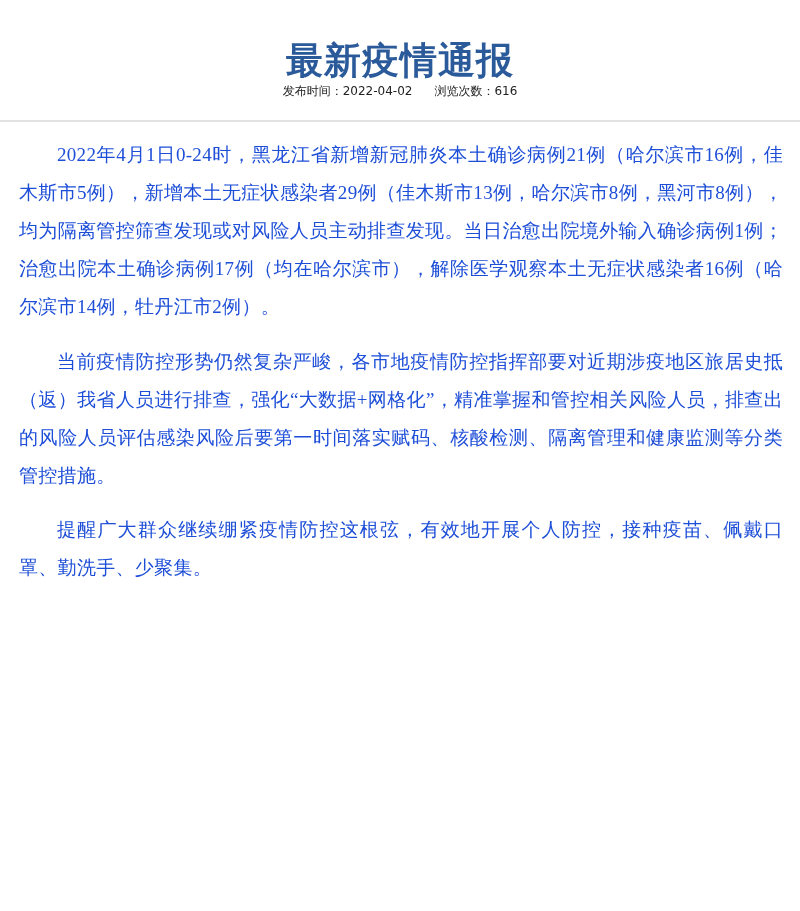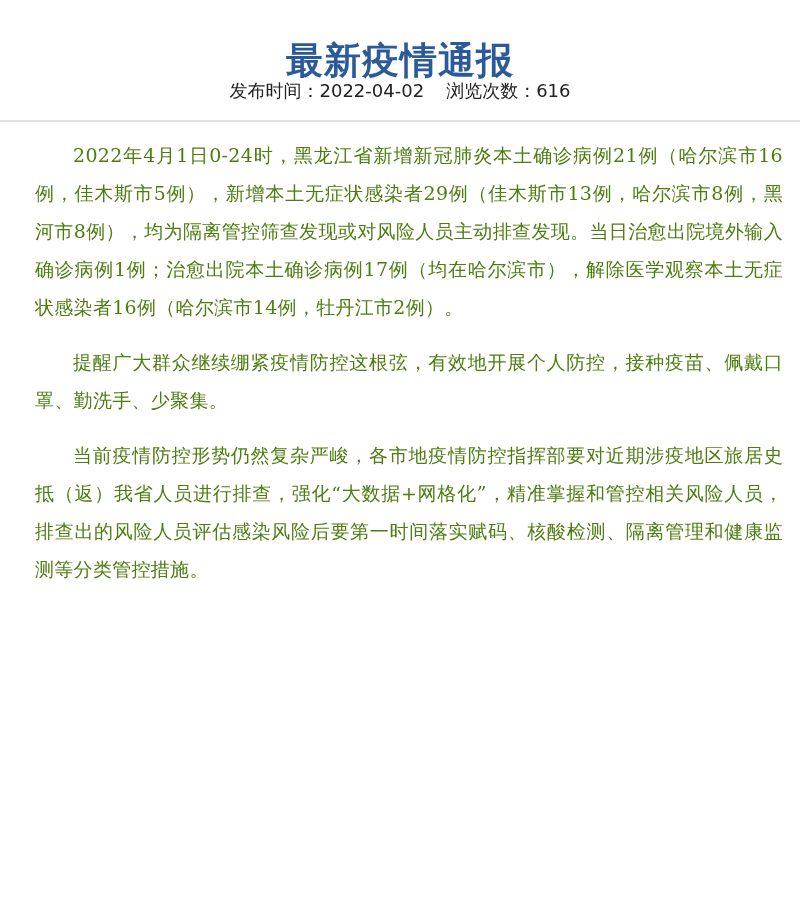--- a/index.html
+++ b/index.html
@@ -35,21 +35,21 @@
       color: #2b5a9a;
       line-height: 56px;
     }
     .meta {
       position: absolute;
       left: 0;
       top: 76px;
       width: 800px;
       text-align: center;
       font-family: "DejaVu Sans", "Liberation Sans", sans-serif;
-      font-size: 18px;
+      font-size: 12px;
       color: #222;
       line-height: 30px;
     }
     .meta .sep {
       display: inline-block;
       width: 22px;
     }
     .divider {
       position: absolute;
       left: 0;
@@ -58,41 +58,42 @@
       height: 2px;
       background: #e2e2e2;
     }
     .body-text {
       position: absolute;
       left: 19px;
       top: 136px;
       width: 764px;
     }
     .para {
-      margin: 0 0 17px 16px;
+      margin: 0 0 17px 0;
       font-size: 19px;
       line-height: 38px;
       text-indent: 2em;
       text-align: justify;
       letter-spacing: 0.3px;
-      color: #4d7c0f;
+      color: #1d4ed8;
+      font-family: Liberation Serif, serif;
     }
     .para.p3 { margin-bottom: 15px; }
     .para.p4 { margin-bottom: 16px; }
   </style>
 </head>
 <body>
 
 <div class="article">
   <h1 class="title">最新疫情通报</h1>
 
   <div class="meta">
     <span>发布时间：</span><span>2022-04-02</span><span class="sep"></span><span>浏览次数：</span><span>616</span>
   </div>
 
   <div class="divider"></div>
 
   <div class="body-text">
     <p class="para p1">2022年4月1日0-24时，黑龙江省新增新冠肺炎本土确诊病例21例（哈尔滨市16例，佳木斯市5例），新增本土无症状感染者29例（佳木斯市13例，哈尔滨市8例，黑河市8例），均为隔离管控筛查发现或对风险人员主动排查发现。当日治愈出院境外输入确诊病例1例；治愈出院本土确诊病例17例（均在哈尔滨市），解除医学观察本土无症状感染者16例（哈尔滨市14例，牡丹江市2例）。</p>
+    <p class="para p4">当前疫情防控形势仍然复杂严峻，各市地疫情防控指挥部要对近期涉疫地区旅居史抵（返）我省人员进行排查，强化“大数据+网格化”，精准掌握和管控相关风险人员，排查出的风险人员评估感染风险后要第一时间落实赋码、核酸检测、隔离管理和健康监测等分类管控措施。</p>
     <p class="para p5">提醒广大群众继续绷紧疫情防控这根弦，有效地开展个人防控，接种疫苗、佩戴口罩、勤洗手、少聚集。</p>
-    <p class="para p4">当前疫情防控形势仍然复杂严峻，各市地疫情防控指挥部要对近期涉疫地区旅居史抵（返）我省人员进行排查，强化“大数据+网格化”，精准掌握和管控相关风险人员，排查出的风险人员评估感染风险后要第一时间落实赋码、核酸检测、隔离管理和健康监测等分类管控措施。</p>
   </div>
 </div>
 
 </body></html>

